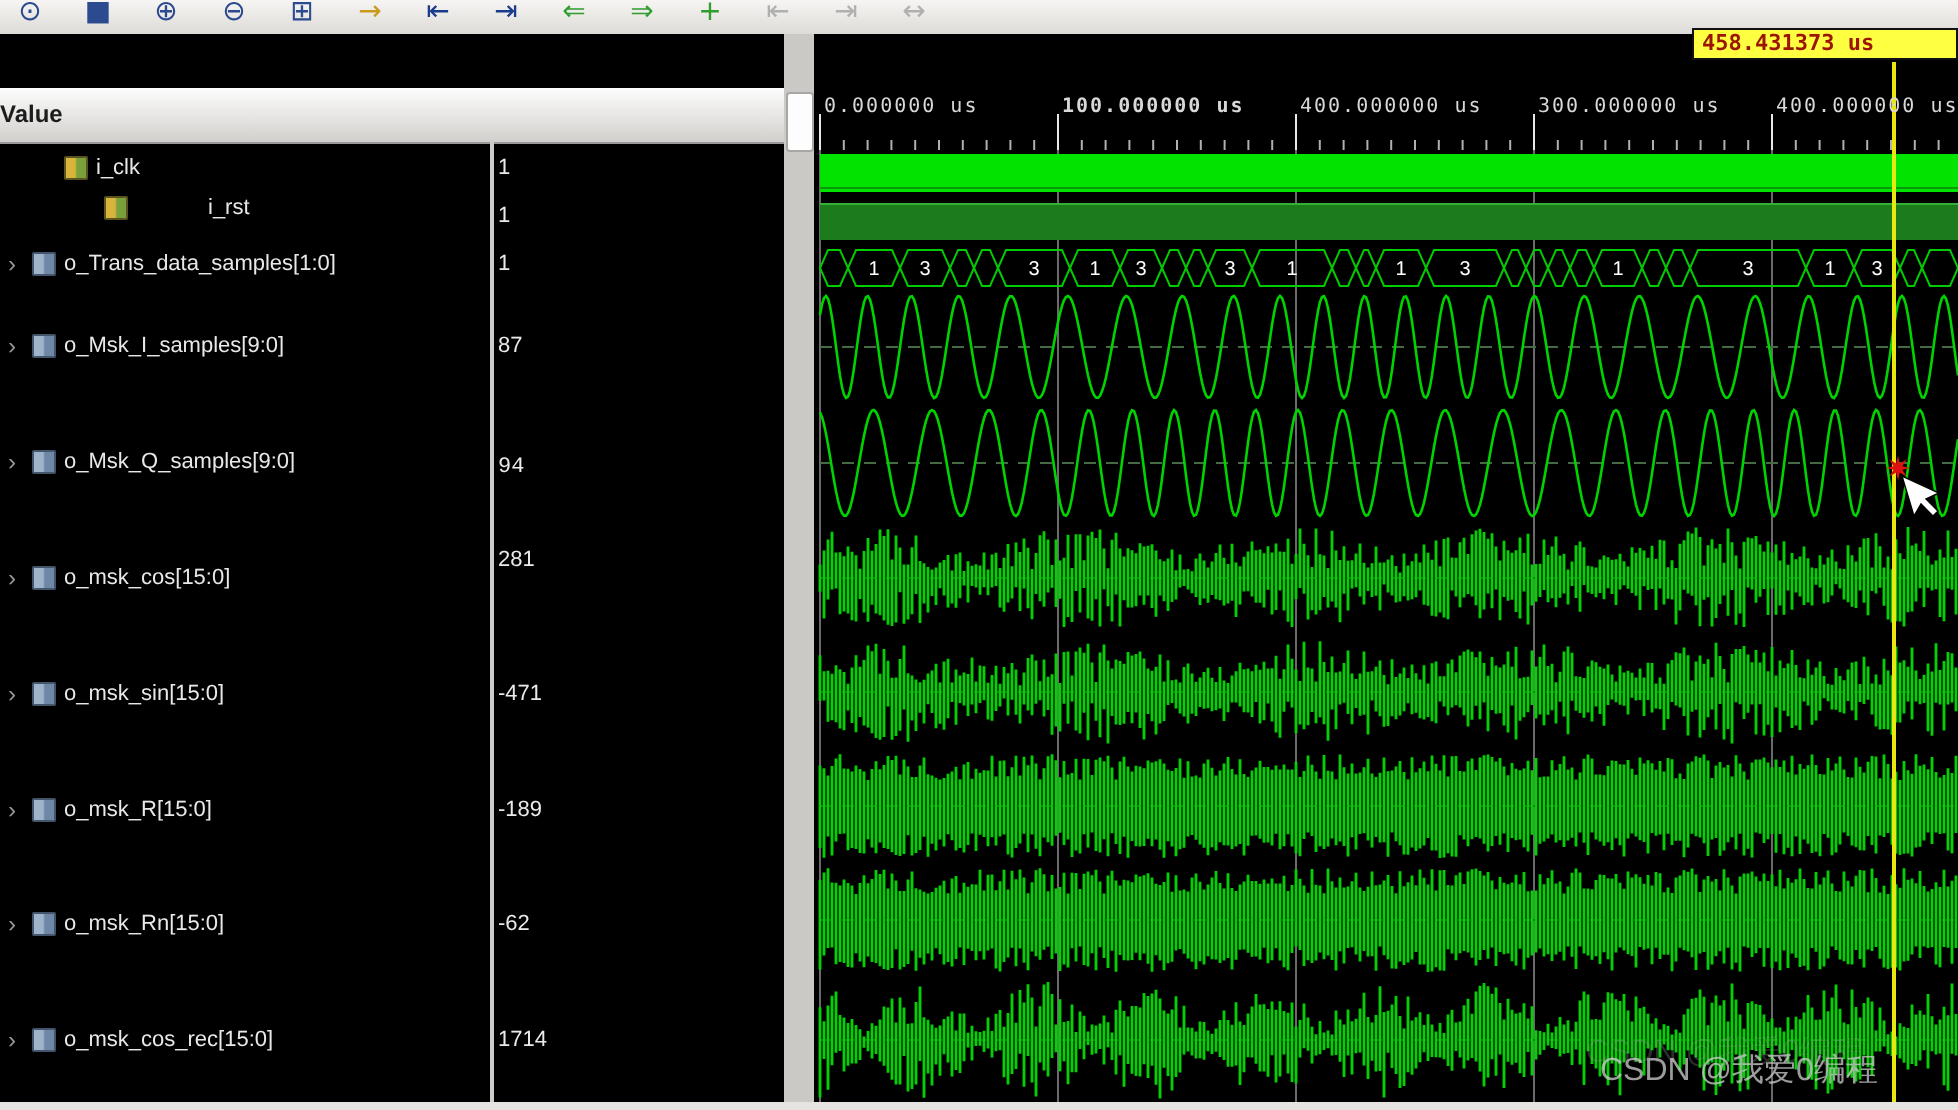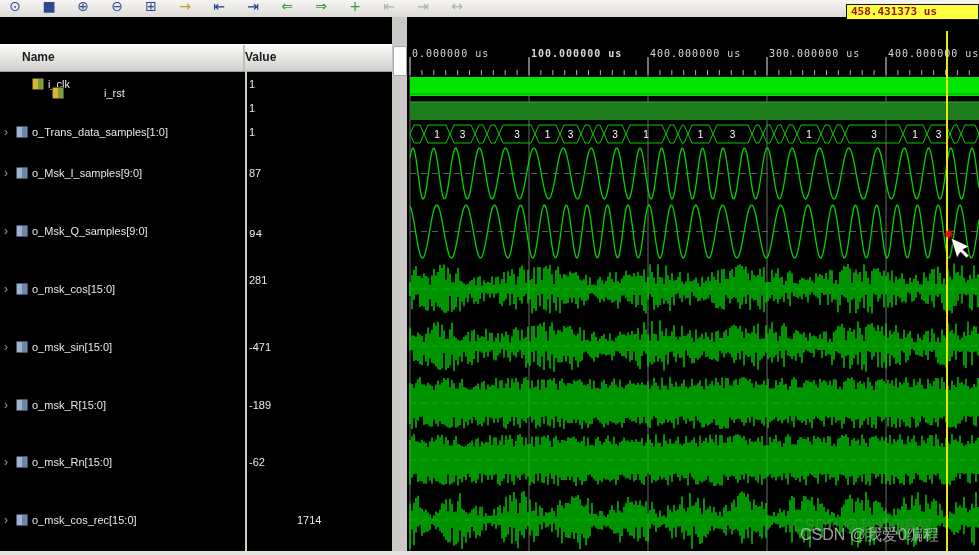--- a/index.html
+++ b/index.html
@@ -30,21 +30,21 @@
   .spacer{width:8px;}
   .sicon{display:inline-block;width:10px;height:10px;border-radius:1px;}
   .sicon.scalar{background:linear-gradient(90deg,#d8b43a 0 45%,#7aa03c 55% 100%);border:1px solid #5a5220;}
   .sicon.bus{background:linear-gradient(90deg,#9fb4ca 0 45%,#6f87a6 55% 100%);border:1px solid #44556b;}
   .sigval{position:absolute;left:249px;color:#eaeaea;font-size:11px;height:16px;line-height:16px;}
   
   #wave-panel{position:absolute;left:407px;top:17px;width:572px;height:534px;background:#000;}
   #wave-svg{position:absolute;left:0;top:0;}
   .tlabel{position:absolute;top:48px;color:#d8d8d8;font-family:"DejaVu Sans Mono",monospace;
     font-size:10px;letter-spacing:1px;white-space:nowrap;}
-  #cursor-label{position:absolute;left:846px;top:4px;width:133px;height:16px;background:#ffff42;
+  #cursor-label{position:absolute;left:846px;top:14px;width:133px;height:16px;background:#ffff42;
     border:1px solid #111;box-sizing:border-box;color:#9b1500;font-family:"DejaVu Sans Mono",monospace;
     font-size:11px;font-weight:bold;line-height:14px;padding-left:4px;z-index:5;}
   #bottom-strip{position:absolute;left:0;top:551px;width:979px;height:4px;background:#e6e4e0;}
   .watermark{position:absolute;font-size:16px;color:rgba(200,200,200,0.78);z-index:6;
     font-family:"Liberation Sans",sans-serif;white-space:nowrap;}
   .watermark.echo{color:rgba(150,150,150,0.30);}
 </style>
 </head>
 <body>
 
@@ -65,21 +65,20 @@
         <span class="tbicon" style="color: rgb(47, 158, 47);">+</span>
         <span class="tbicon" style="color: rgb(176, 176, 176);">⇤</span>
         <span class="tbicon" style="color: rgb(176, 176, 176);">⇥</span>
         <span class="tbicon" style="color: rgb(176, 176, 176);">↔</span>
       </div>
   </div>
 
   <div id="names-black"></div>
 
   <div id="grid-header">
-    <div id="hname" class="hcell">Name</div>
     <div id="hvalue" class="hcell">Value</div>
   </div>
   <div id="col-divider"></div>
 
   <div id="splitter">
     <div id="splitter-thumb"></div>
   </div>
 
   <div id="wave-panel">
     <svg id="wave-svg" width="572" height="534" viewBox="407 17 572 534">
@@ -206,21 +205,21 @@
   <div class="watermark echo" style="left:793px;top:516px;">CSDN @我爱0编程</div>
   <div class="watermark" style="left:800px;top:525px;">CSDN @我爱0编程</div>
 
   <div id="bottom-strip"></div>
 <div class="sigrow" style="left: 20px; top: 76px; width: 238px;">
       <span class="spacer"></span>
       <span class="sicon scalar"></span>
       <span>i_clk</span>
     </div>
     <div class="sigval" style="top: 76px;">1</div>
-    <div class="sigrow" style="left: 4px; top: 85px; width: 238px; gap: 40px;">
+    <div class="sigrow" style="left: 4px; top: 96px; width: 238px; gap: 40px;">
       <span class="spacer"></span>
       <span class="sicon scalar"></span>
       <span>i_rst</span>
     </div>
     <div class="sigval" style="top: 100px;">1</div>
     <div class="sigrow" style="left: 4px; top: 124px; width: 238px;">
       <span class="exp">›</span>
       <span class="sicon bus"></span>
       <span>o_Trans_data_samples[1:0]</span>
     </div>
@@ -259,19 +258,19 @@
       <span class="exp">›</span>
       <span class="sicon bus"></span>
       <span>o_msk_Rn[15:0]</span>
     </div>
     <div class="sigval" style="top: 454px;">-62</div>
     <div class="sigrow" style="left: 4px; top: 512px; width: 238px;">
       <span class="exp">›</span>
       <span class="sicon bus"></span>
       <span>o_msk_cos_rec[15:0]</span>
     </div>
-    <div class="sigval" style="top: 512px; margin-left: 48px;">1714</div>
+    <div class="sigval" style="top: 512px;">1714</div>
     <div class="tlabel" style="left: 412px;">0.000000 us</div>
     <div class="tlabel" style="left: 531px; font-weight: bold;">100.000000 us</div>
     <div class="tlabel" style="left: 650px;">400.000000 us</div>
     <div class="tlabel" style="left: 769px;">300.000000 us</div>
     <div class="tlabel" style="left: 888px; text-align: center;">400.000000 us</div>
   </div>
 
 </body></html>

